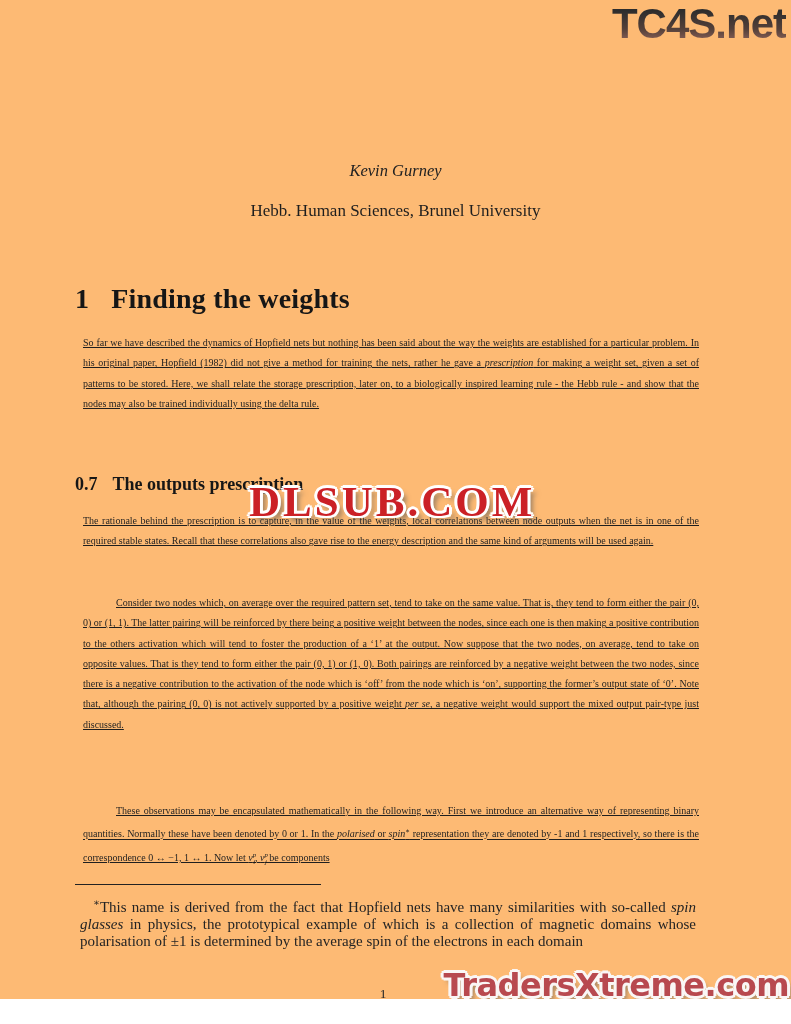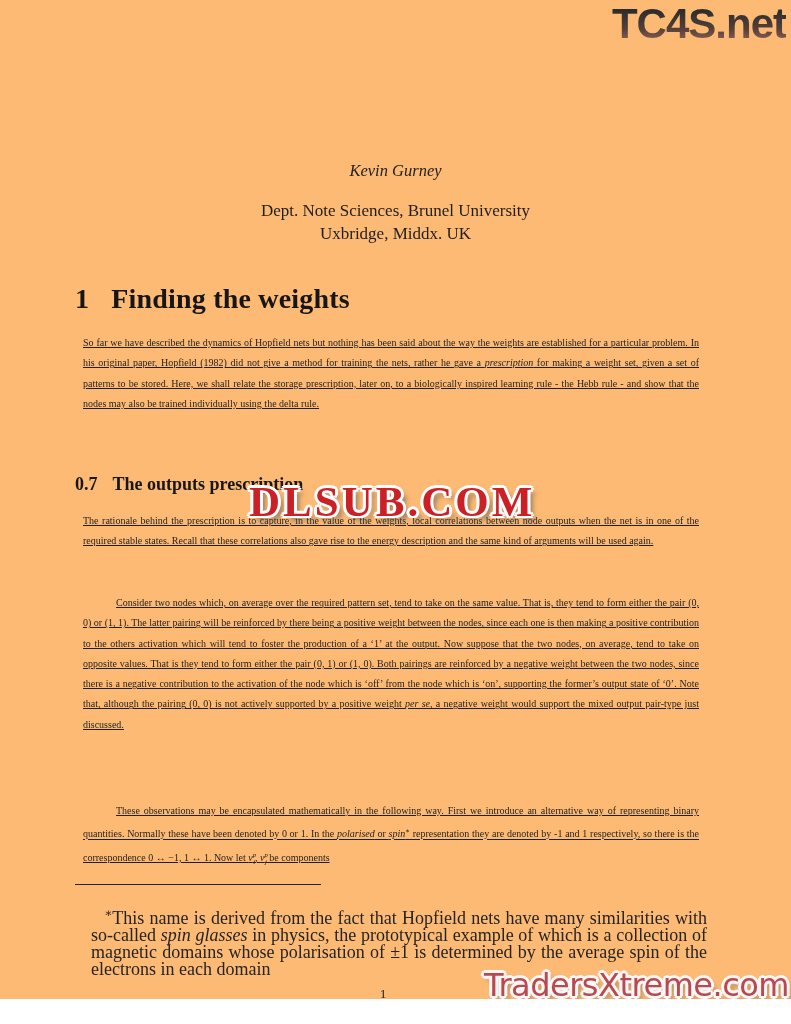--- a/index.html
+++ b/index.html
@@ -44,22 +44,22 @@
   .p4{top:793px;}
   .indent{text-indent:33px;}
   .body sup,.footnote sup{font-size:68%;}
   .body sub{font-size:68%; margin-left:-3px;}
   
   .fnrule{
     position:absolute; top:884px; left:75px; width:246px; height:0;
     border-top:1.4px solid #222;
   }
   .footnote{
-    position:absolute; top:889px; left:75px; width:616px; margin:16px;
-    font-size:18px; line-height:17px; text-align:justify;
+    position:absolute; top:889px; left:75px; width:616px; margin:5px;
+    font-size:15px; line-height:17px; text-align:justify;
     text-indent:13px; color:#242424;
   }
   .pagenum{
     position:absolute; top:986px; left:75px; width:616px;
     text-align:center; font-size:13.5px; color:#2a2a2a;
   }
   
   .wm{position:absolute; line-height:1; white-space:nowrap; user-select:none;}
   .wm-top{
     top:3px; right:5px; z-index:6;
@@ -81,41 +81,40 @@
     transform:scaleY(.97);
     color:#cb2026;
     text-shadow:
       -2px -2px 0 #fff, 2px -2px 0 #fff, -2px 2px 0 #fff, 2px 2px 0 #fff,
       -3px 0 0 #fff, 3px 0 0 #fff, 0 -3px 0 #fff, 0 3px 0 #fff,
       5px 6px 5px rgba(85,85,85,.6);
   }
   .wm-bottom{
     top:969px; right:2px; z-index:6;
     font-family:"DejaVu Sans","Liberation Sans",sans-serif;
-    font-weight:normal; font-size:32px; letter-spacing:-.5px;
+    font-weight:bold; font-size:32px; letter-spacing:-.5px;
     color:#b8494f;
     text-shadow:
       -2px -2px 0 #faf6f5, 2px -2px 0 #faf6f5, -2px 2px 0 #faf6f5, 2px 2px 0 #faf6f5,
       -3px 0 0 #faf6f5, 3px 0 0 #faf6f5, 0 -3px 0 #faf6f5, 0 3px 0 #faf6f5,
       4px 5px 5px rgba(90,90,90,.6);
   }
 </style>
 </head>
 <body>
 
 <div class="page">
 
   <div class="wm wm-top">TC4S.net</div>
 
 
   <div class="author">Kevin Gurney</div>
 
   <div class="affil">
-    <div>Dept. Note Sciences, Brunel University</div>
-    <div>Uxbridge, Middx. UK</div>
+    <div>Hebb. Human Sciences, Brunel University</div>
   </div>
 
   <h1 class="sec"><span class="num">1</span><span>Finding the weights</span></h1>
 
   <p class="body p1"><span>So far we have described the dynamics of Hopfield nets but nothing has been said about the way the weights are established for a particular problem. In his original paper, Hopfield (1982) did not give a method for training the nets, rather he gave a </span><i>prescription</i><span> for making a weight set, given a set of patterns to be stored. Here, we shall relate the storage prescription, later on, to a biologically inspired learning rule - the Hebb rule - and show that the nodes may also be trained individually using the delta rule.</span></p>
 
   <h2 class="subsec"><span class="num">0.7</span><span>The outputs prescription</span></h2>
 
   <p class="body p2"><span>The rationale behind the prescription is to capture, in the value of the weights, local correlations between node outputs when the net is in one of the required stable states. Recall that these correlations also gave rise to the energy description and the same kind of arguments will be used again.</span></p>
 

